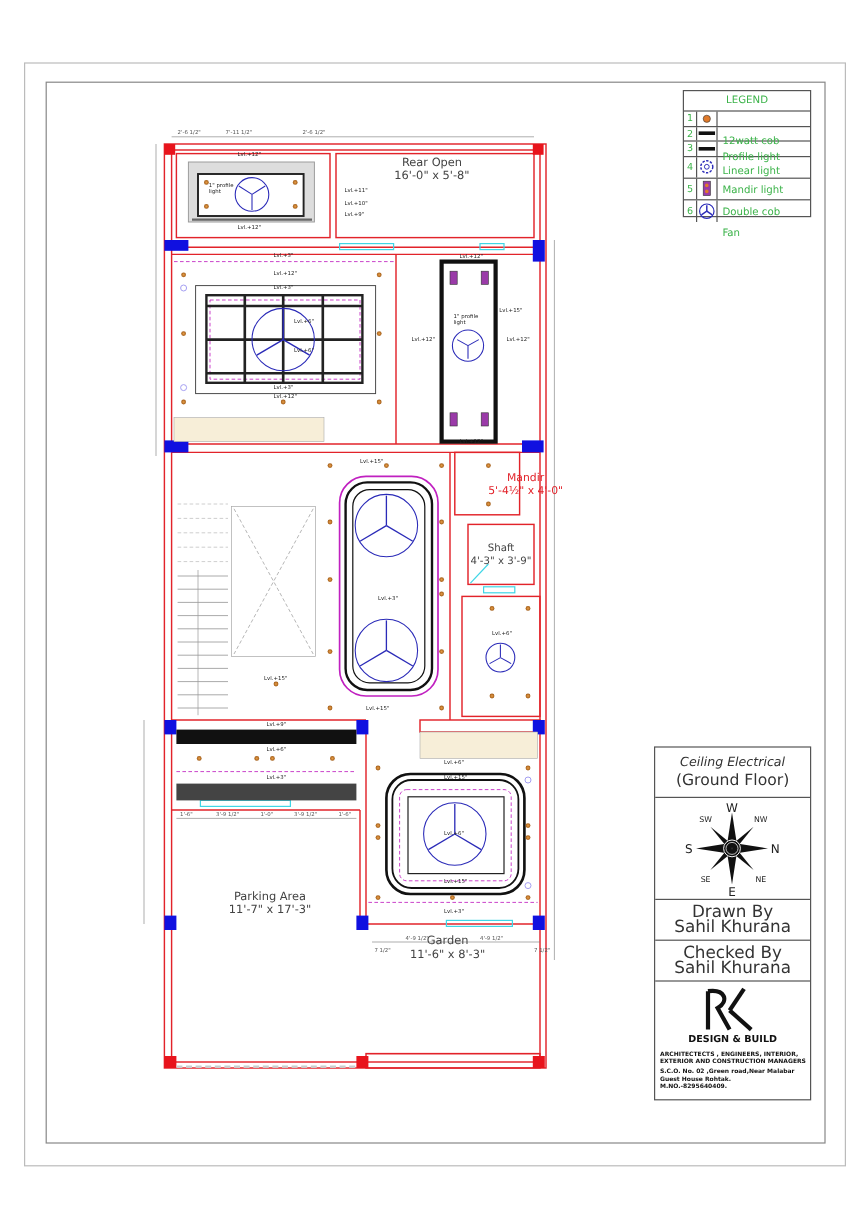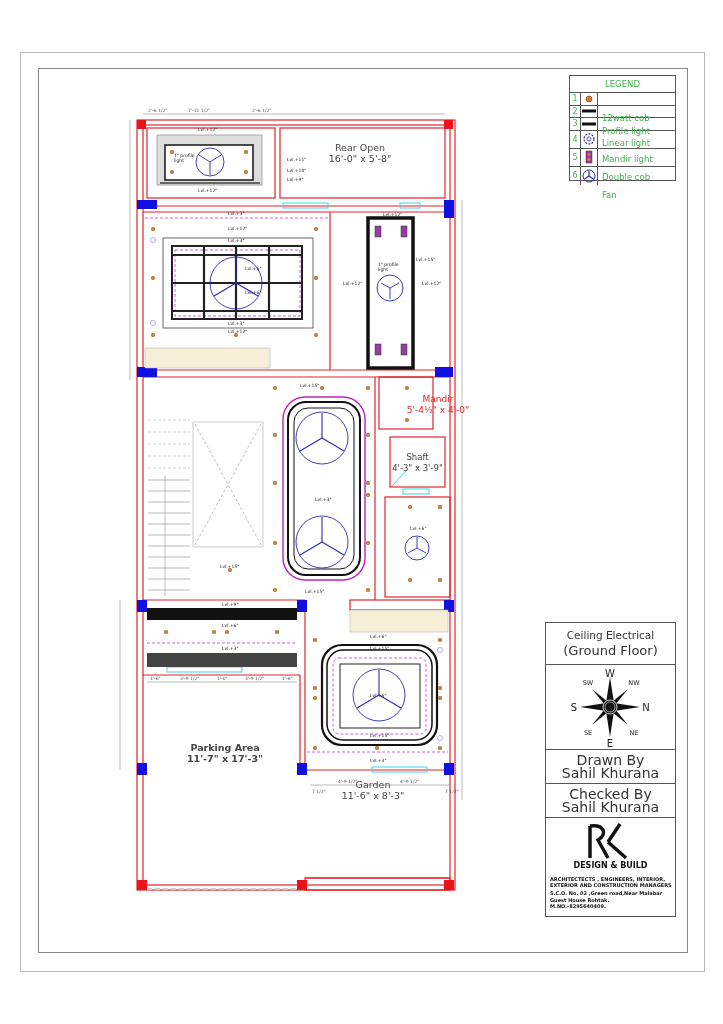--- a/index.html
+++ b/index.html
@@ -11,21 +11,21 @@
   .legend .title{height:16px;line-height:16px;text-align:center;border-bottom:1px solid #555;font-size:8.5px;}
   .legend .row{display:flex;height:11.5px;border-bottom:1px solid #555;align-items:center;}
   .legend .row.tall{height:17px;}
   .legend .row:last-child{border-bottom:none;height:18px;}
   .legend .num{width:10px;text-align:center;border-right:1px solid #555;height:100%;display:flex;align-items:center;justify-content:center;font-size:8px;}
   .legend .sym{width:16px;border-right:1px solid #555;height:100%;display:flex;align-items:center;justify-content:center;}
   .legend .lbl{padding-left:4px;font-size:8.5px;white-space:nowrap;margin-top:39px;}
   .tblock{position:absolute;left:545px;top:622px;width:129px;border:1px solid #555;background:#fff;}
   .tb-sec{border-bottom:1px solid #555;text-align:center;color:#333;}
   .tb-title{height:42px;padding-top:6px;box-sizing:border-box;}
-  .tb-title .l1{font-size:10.5px;}
+  .tb-title .l1{font-size:10.5px;font-style:italic;}
   .tb-title .l2{font-size:13px;margin-top:2px;}
   .tb-compass{height:84px;position:relative;}
   .tb-date{height:38px;padding-top:6px;box-sizing:border-box;font-size:11.5px;line-height:14px;}
   .tb-drawn,.tb-checked{height:34px;padding-top:4px;box-sizing:border-box;font-size:14px;line-height:13px;}
   .tb-logo{height:98px;border-bottom:none;text-align:left;position:relative;}
   .tb-logo .brand{position:absolute;left:0;right:0;top:43px;text-align:center;font-size:8px;font-weight:bold;color:#111;}
   .tb-logo .desc{position:absolute;left:4px;top:58px;font-size:5px;line-height:6px;font-weight:bold;color:#111;}
   .tb-logo .addr{position:absolute;left:4px;top:72px;font-size:5px;line-height:6.5px;font-weight:bold;color:#111;}
   .room-label{position:absolute;text-align:center;color:#444;font-size:9.5px;line-height:11px;white-space:nowrap;}
   .mandir{color:#e2232a;}
@@ -319,33 +319,33 @@
     <text x="282" y="680">1'-6"</text>
     <text x="312" y="793">7 1/2"</text>
     <text x="338" y="783">4'-9 1/2"</text>
     <text x="400" y="783">4'-9 1/2"</text>
     <text x="445" y="793">7 1/2"</text>
   </g>
 
   <line x1="147" y1="889" x2="297" y2="889" stroke="#ccc" stroke-width="2" stroke-dasharray="5,3"></line>
 </svg>
 
-<div class="room-label" style="left:300px;top:142px;width:120px;">
+<div class="room-label" style="left:300px;top:130px;width:120px;">
   <div>Rear  Open</div>
   <div>16'-0"  x  5'-8"</div>
 </div>
 <div class="room-label mandir" style="left:393px;top:394px;width:90px;font-size:9px;">
   <div>Mandir</div>
   <div>5'-4½"  x  4'-0"</div>
 </div>
 <div class="room-label" style="left:380px;top:452px;width:75px;font-size:8.5px;">
   <div>Shaft</div>
   <div>4'-3"  x  3'-9"</div>
 </div>
-<div class="room-label" style="left:170px;top:742px;width:110px;font-weight:bold;">
+<div class="room-label" style="left:170px;top:742px;width:110px;">
   <div>Parking  Area</div>
   <div>11'-7"  x  17'-3"</div>
 </div>
 <div class="room-label" style="left:318px;top:779px;width:110px;">
   <div>Garden</div>
   <div>11'-6"  x  8'-3"</div>
 </div>
 
 <span class="lvl" style="left:198px;top:127px;">Lvl.+12"</span>
 <span class="lvl" style="left:198px;top:188px;">Lvl.+12"</span>

